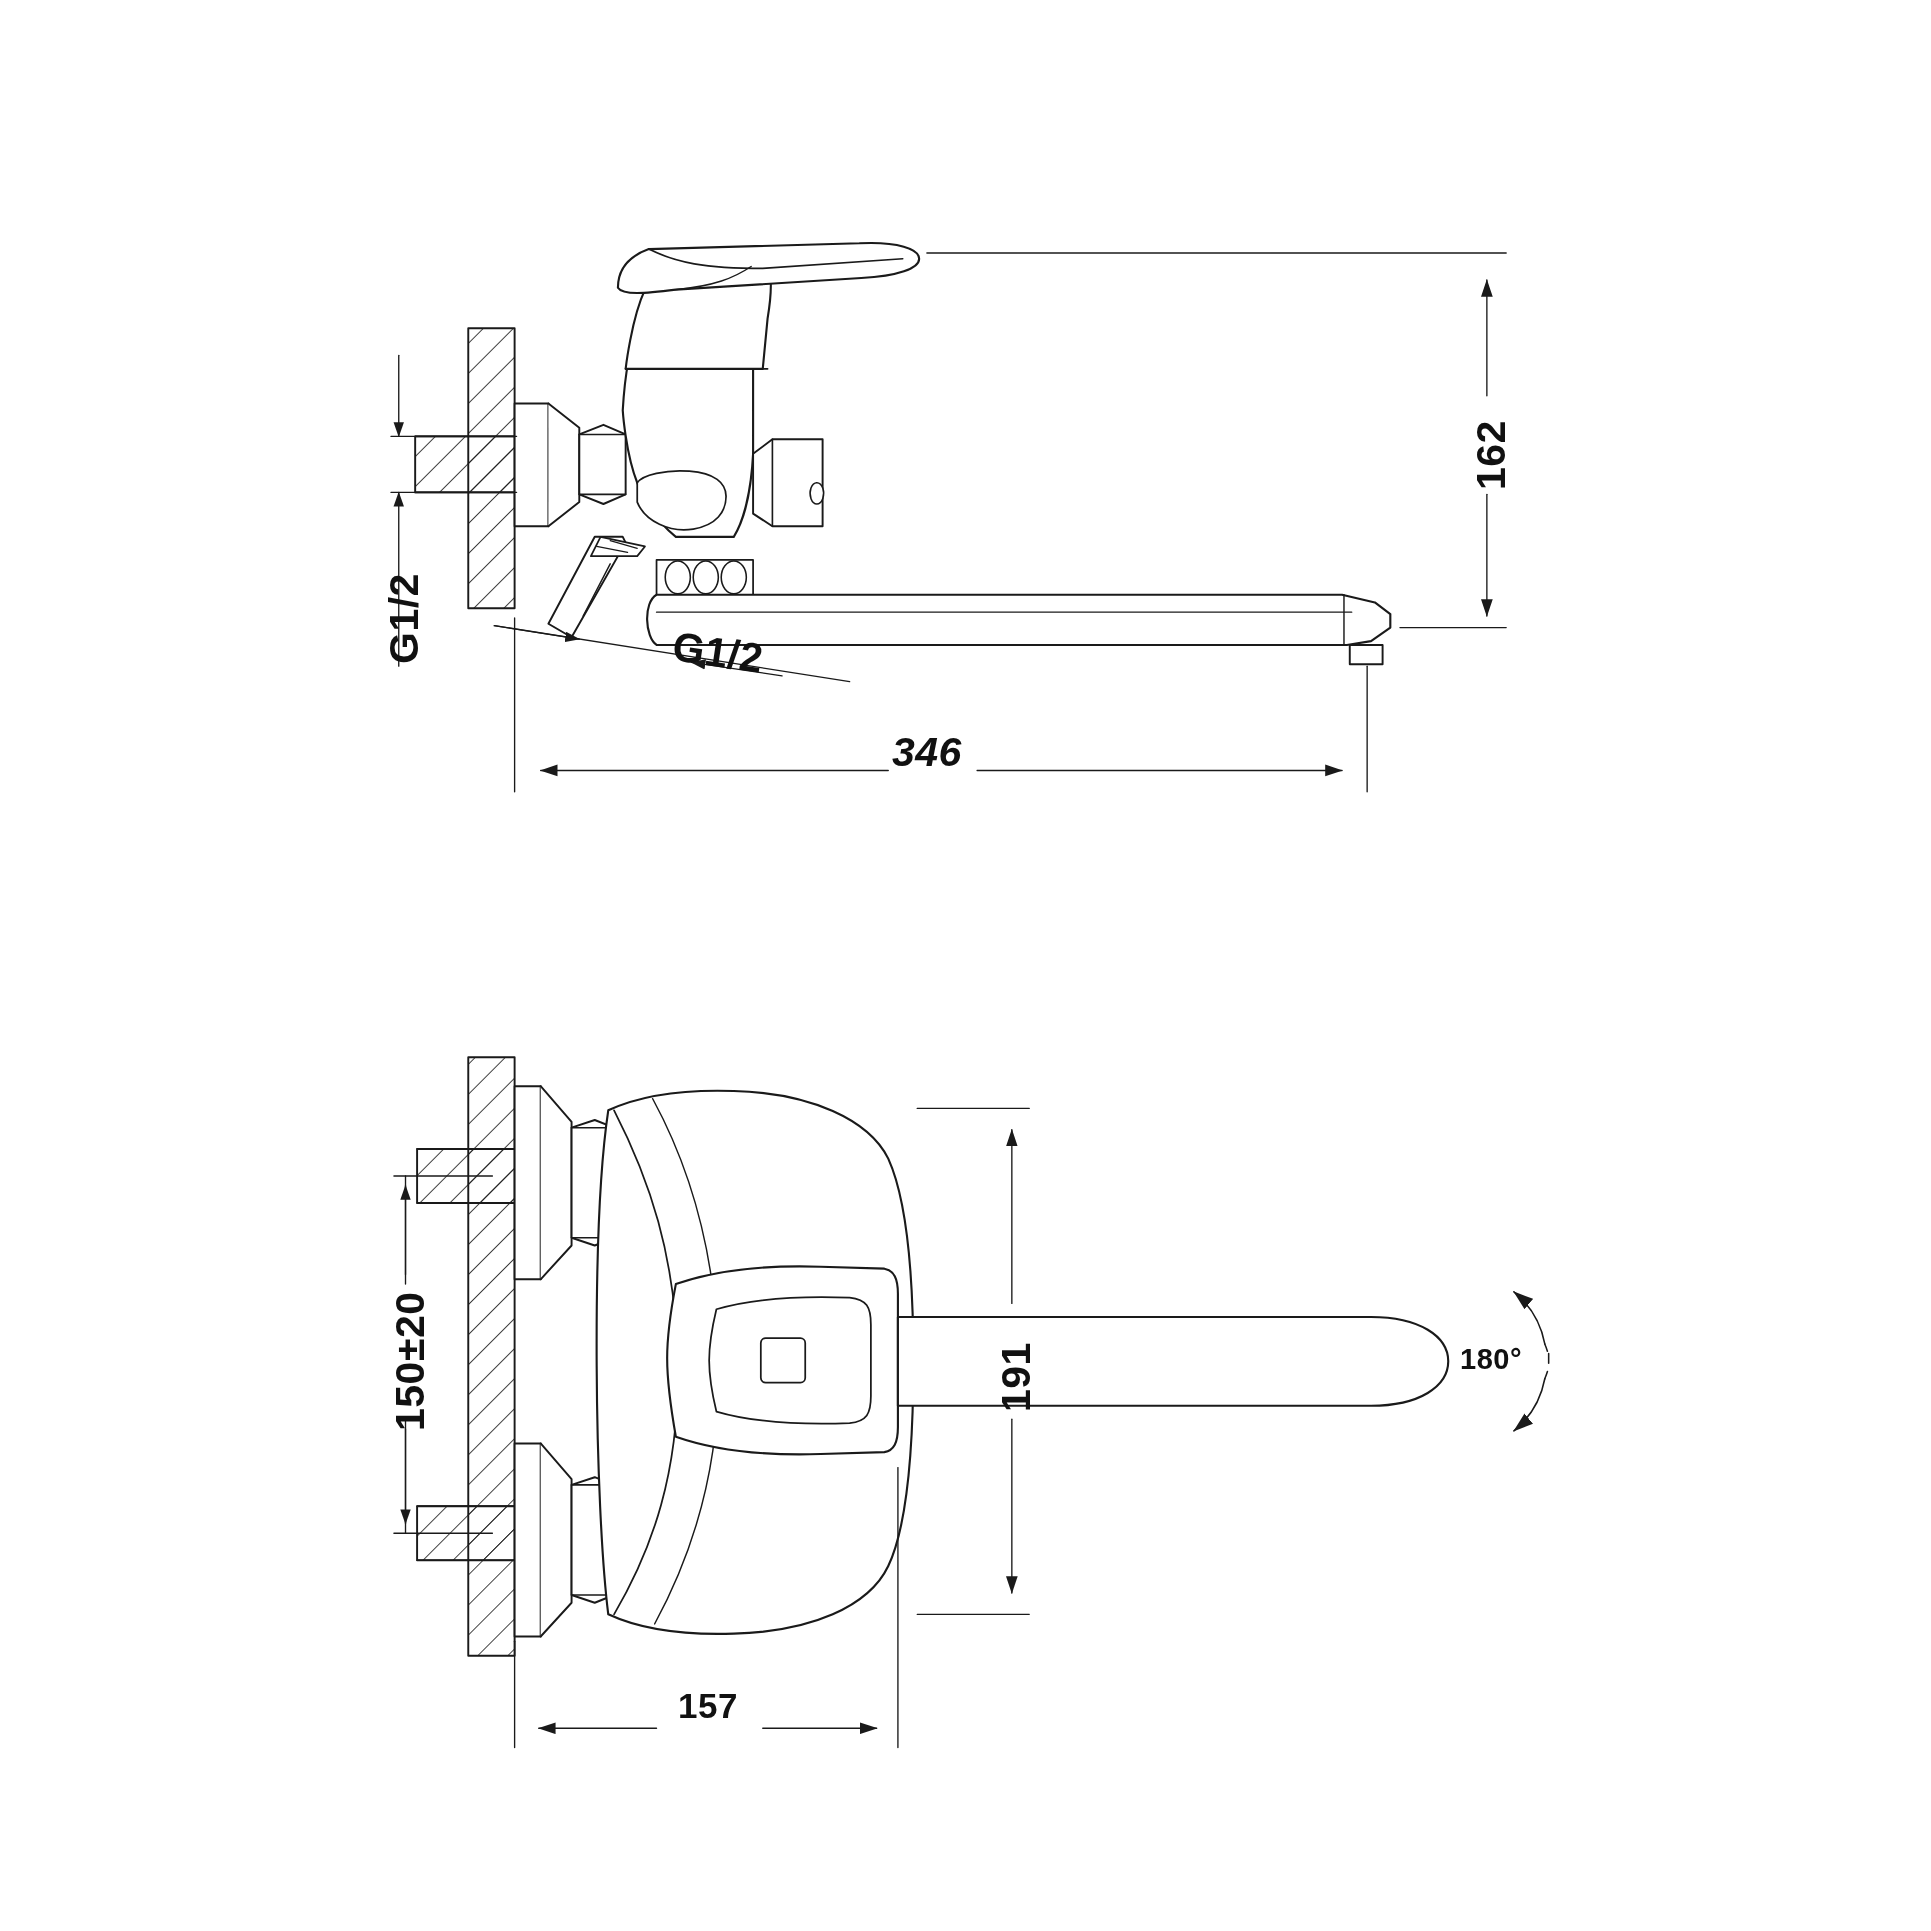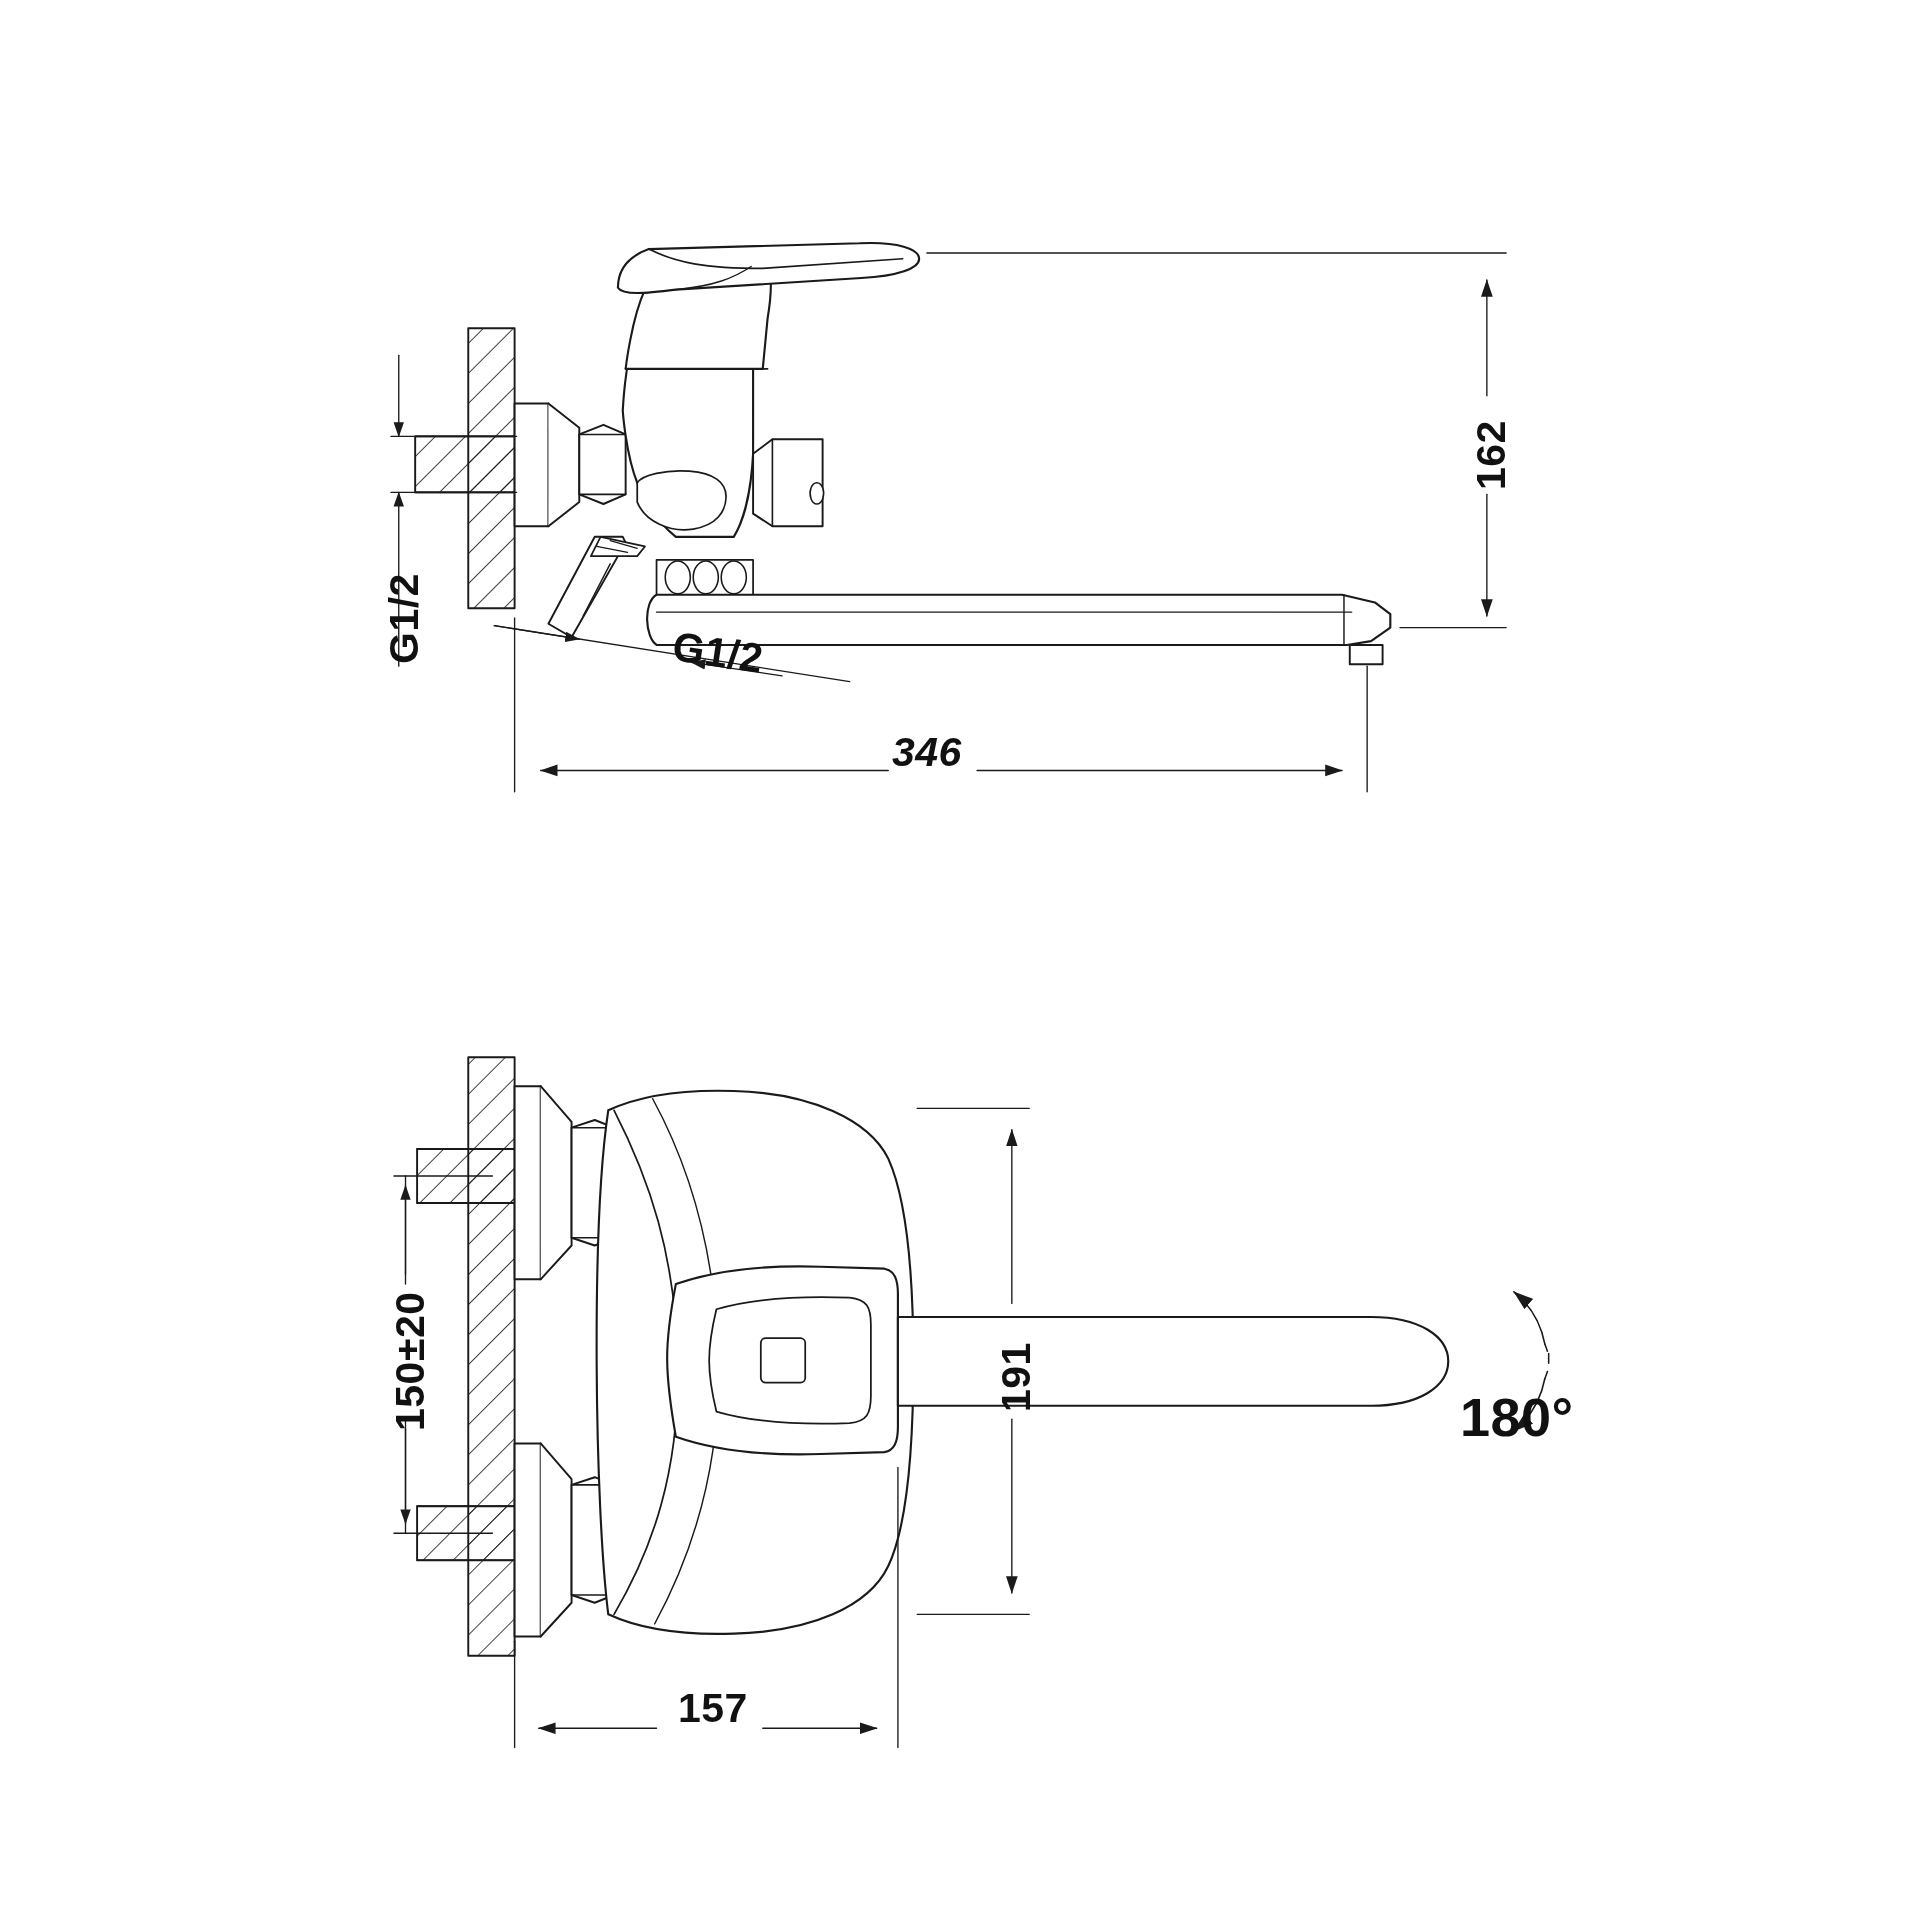--- a/index.html
+++ b/index.html
@@ -279,18 +279,18 @@
   <div class="dim-label" style="left:676px; top:626px; font-size:41px; transform:rotate(8.5deg); transform-origin:left top;">G1/2</div>
 
   <div class="dim-label" style="left:892px; top:732px; font-size:41px;font-style:italic;">346</div>
 
   <div class="dim-label rot90" style="left:1471px; top:490px; font-size:41px;">162</div>
 
   <div class="dim-label rot90" style="left:390px; top:1431px; font-size:41px;">150±20</div>
 
   <div class="dim-label rot90" style="left:996px; top:1412px; font-size:41px;">191</div>
 
-  <div class="dim-label" style="left:678px; top:1688px; font-size:41px;">157</div>
-
-  <div class="dim-label" style="left:1460px; top:1390px; font-size:54px;">180°</div>
+  <div class="dim-label" style="left:678px; top:1688px; font-size:35px;">157</div>
+
+  <div class="dim-label" style="left:1460px; top:1345px; font-size:29px;">180°</div>
 
 </div>
 
 
 </body></html>

